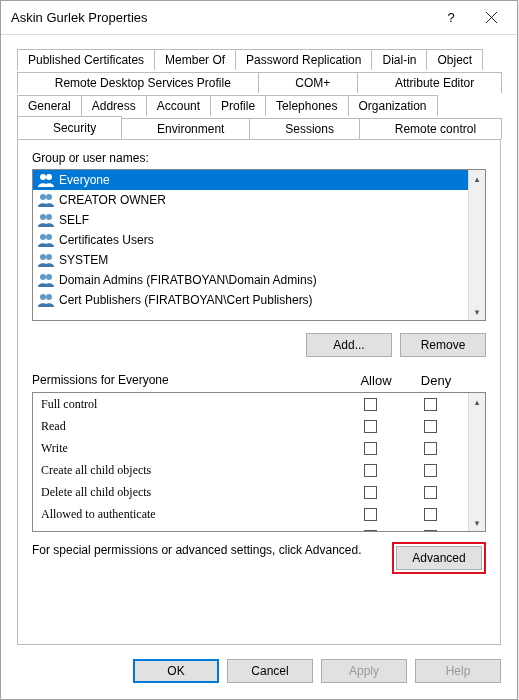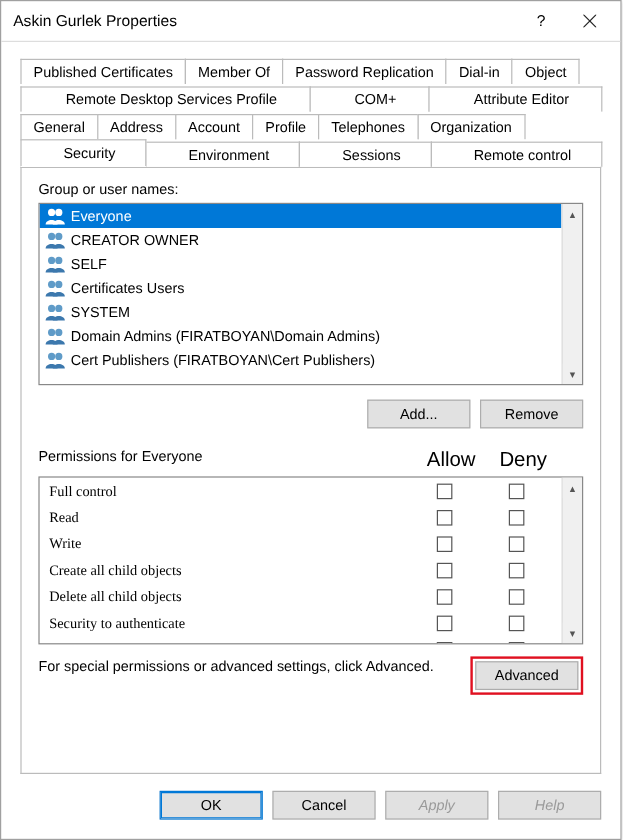--- a/index.html
+++ b/index.html
@@ -136,21 +136,21 @@
     justify-content: flex-end;
     gap: 8px;
     margin: 12px 0 10px 0;
   }
   .perm-header {
     display: flex;
     align-items: flex-start;
     margin: 6px 0 4px 0;
   }
   .perm-header .pname { flex: 1; font-size: 12px; }
-  .perm-header .pcol { width: 60px; text-align: center; font-size: 17px; }
+  .perm-header .pcol { width: 60px; text-align: center; font-size: 13px; }
   .perm-header .gap { width: 20px; }
   .perm-box {
     border: 1px solid #888;
     height: 140px;
     overflow: hidden;
     display: flex;
   }
   .perm-inner { flex:1; overflow:hidden; }
   .perm-row {
     display: flex;
@@ -185,21 +185,20 @@
     padding: 0 12px;
     cursor: pointer;
   }
   .btn.default {
     border: 1px solid #0078d7;
     box-shadow: inset 0 0 0 1px #0078d7;
   }
   .btn.disabled {
     color: #9a9a9a;
     cursor: default;
-    font-style: italic;
   }
   .adv-highlight {
     border: 2px solid #e01020;
     padding: 2px;
     display: inline-block;
   }
   .adv-highlight .btn { min-width: 86px; }
   .bottom-buttons {
     display: flex;
     justify-content: flex-end;
@@ -365,21 +364,21 @@
               <div class="plabel">Create all child objects</div>
               <div class="pcol"><span class="chk"></span></div>
               <div class="pcol"><span class="chk"></span></div>
             </div>
             <div class="perm-row">
               <div class="plabel">Delete all child objects</div>
               <div class="pcol"><span class="chk"></span></div>
               <div class="pcol"><span class="chk"></span></div>
             </div>
             <div class="perm-row">
-              <div class="plabel">Security to authenticate</div>
+              <div class="plabel">Allowed to authenticate</div>
               <div class="pcol"><span class="chk"></span></div>
               <div class="pcol"><span class="chk"></span></div>
             </div>
             <div class="perm-row">
               <div class="plabel">Change password</div>
               <div class="pcol"><span class="chk"></span></div>
               <div class="pcol"><span class="chk"></span></div>
             </div>
           </div>
         <div class="scrollbar">

